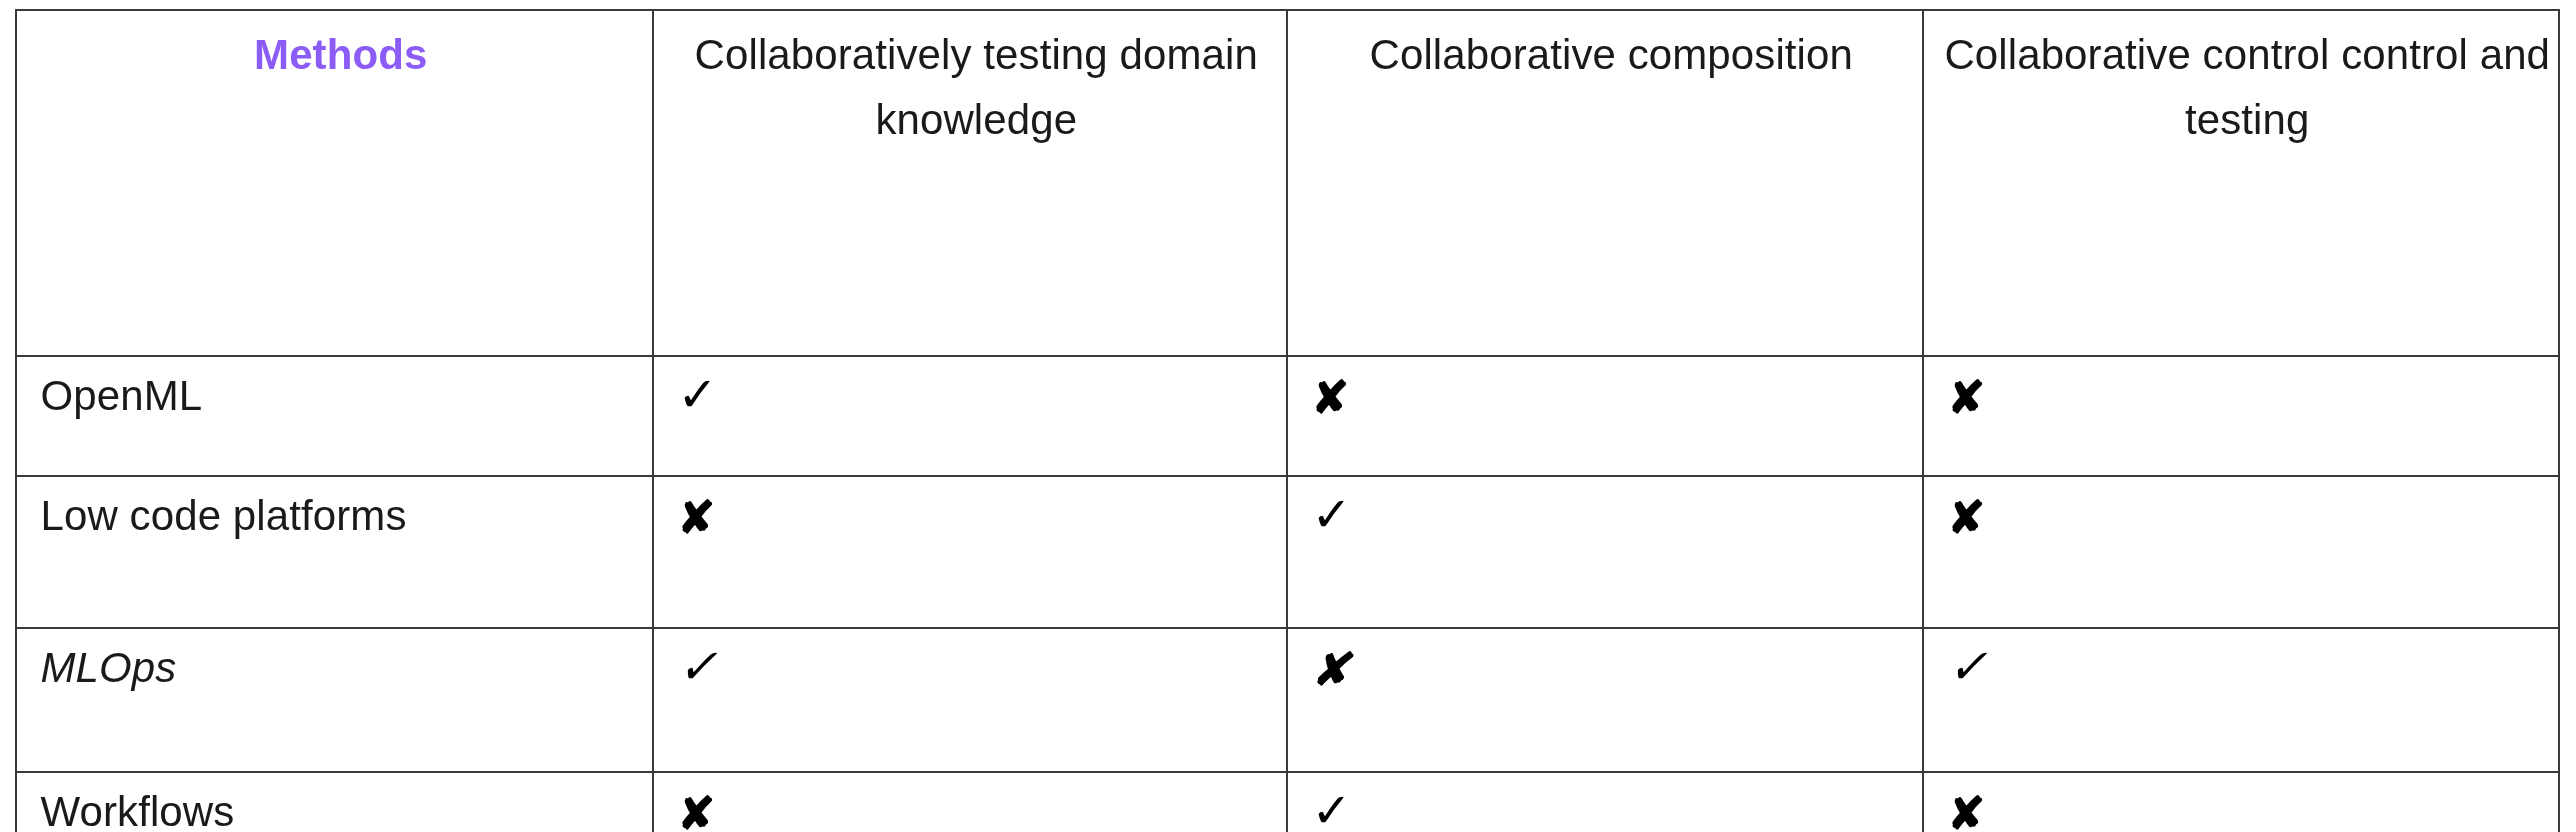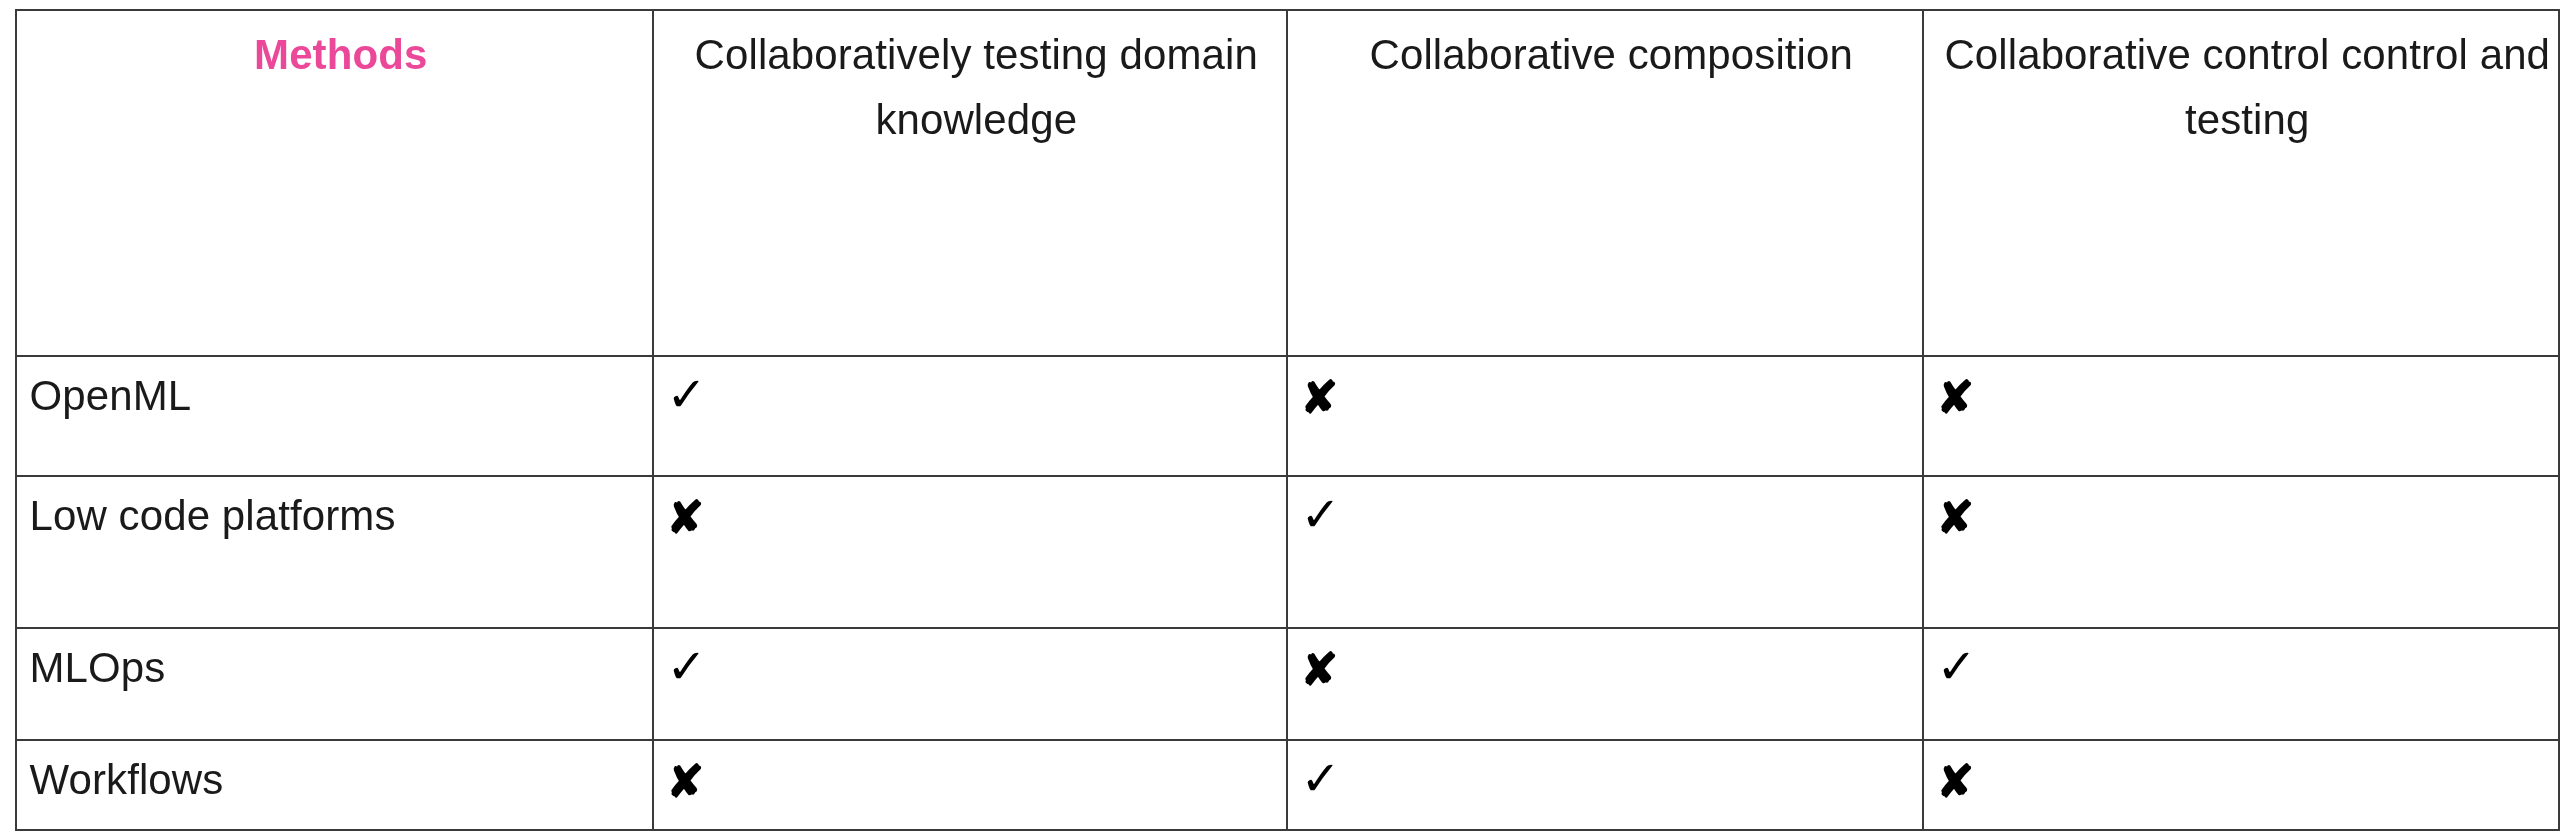--- a/index.html
+++ b/index.html
@@ -62,33 +62,34 @@
     word-wrap: break-word;
   }
 
   .head-row .cell-inner {
     padding-top: 10.7px;
     line-height: 1.55;
   }
 
   .head-row .cell-inner.methods {
     font-weight: 700;
-    color: #ec4899;
+    color: #8b5cf6;
   }
 
   .body-row .cell-inner {
     padding-top: 10.7px;
     line-height: 1.35;
+    margin-left: 11px;
   }
 
   
   tr.head-row { height: 346px; }
   tr.r1 { height: 120px; }
   tr.r2 { height: 152px; }
-  tr.r3 { height: 112px; }
+  tr.r3 { height: 144px; font-style: italic; }
   tr.r4 { height: 90px; }
 
   .mark {
     display: inline-block;
     font-size: 46px;
     line-height: 1;
     color: #000000;
   }
   .mark.tick {
     font-weight: 400;

